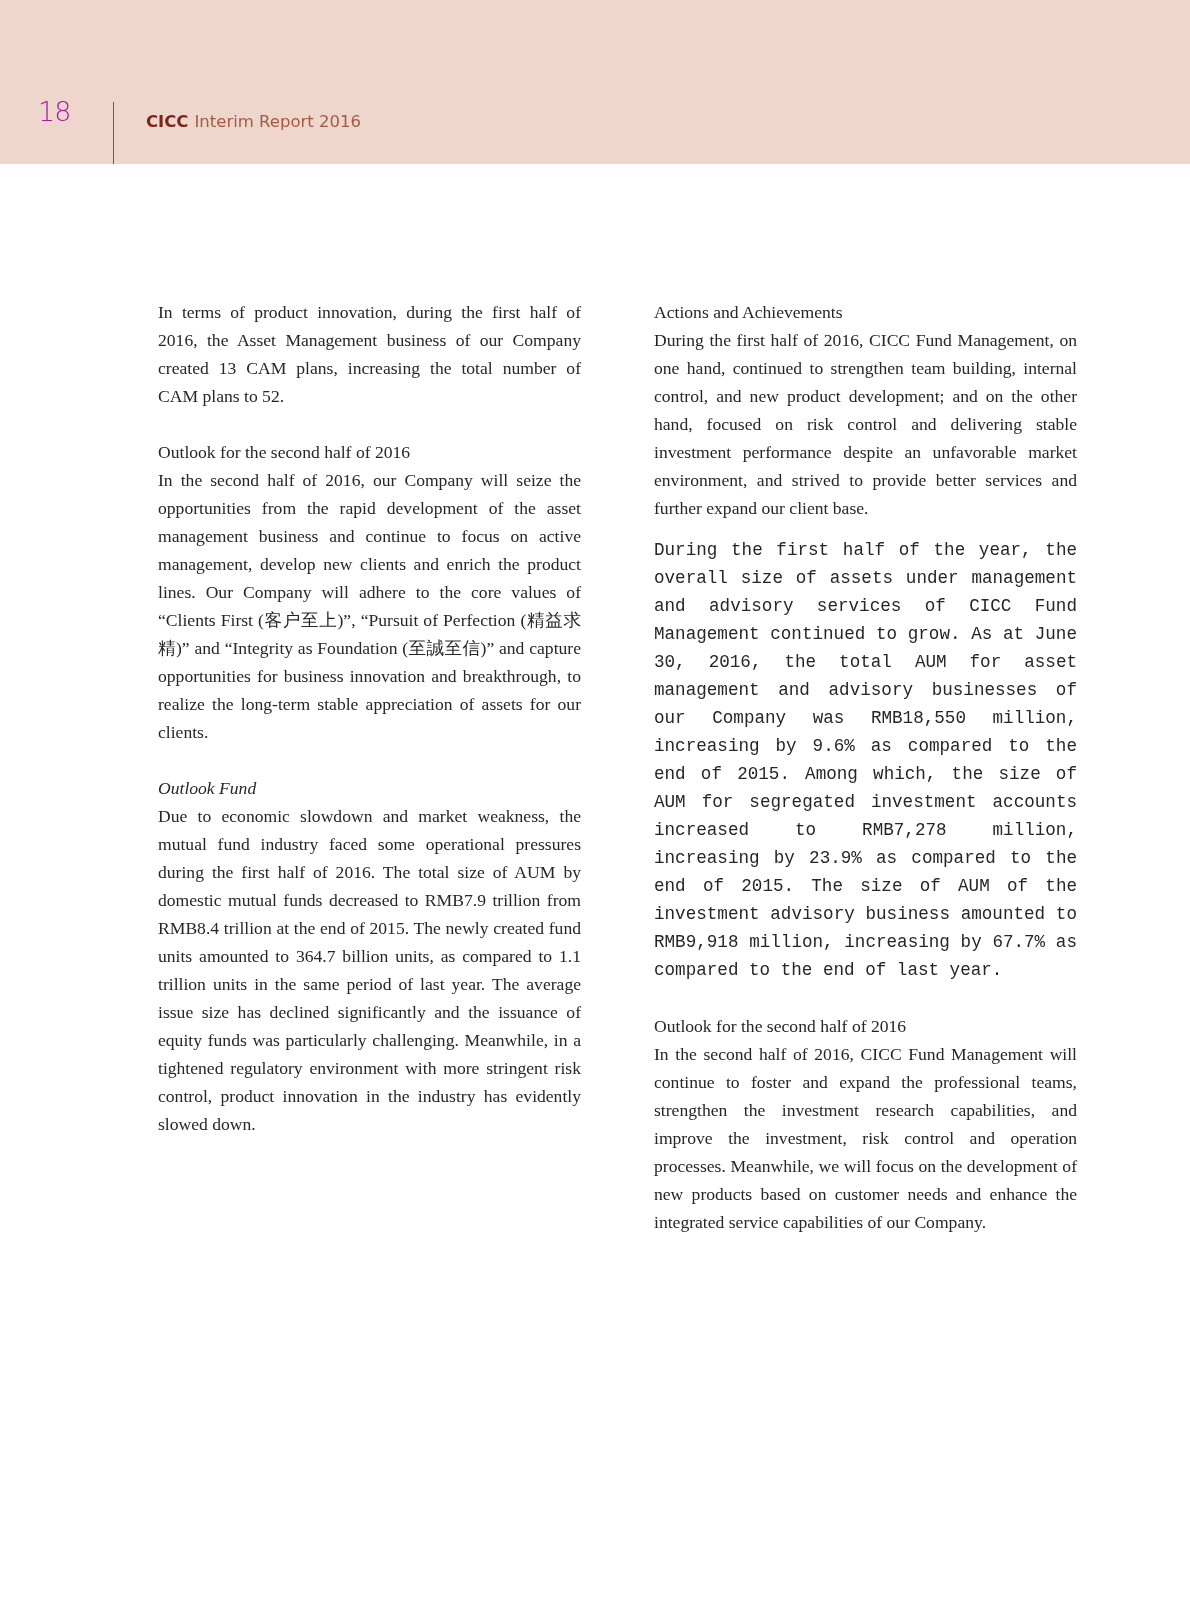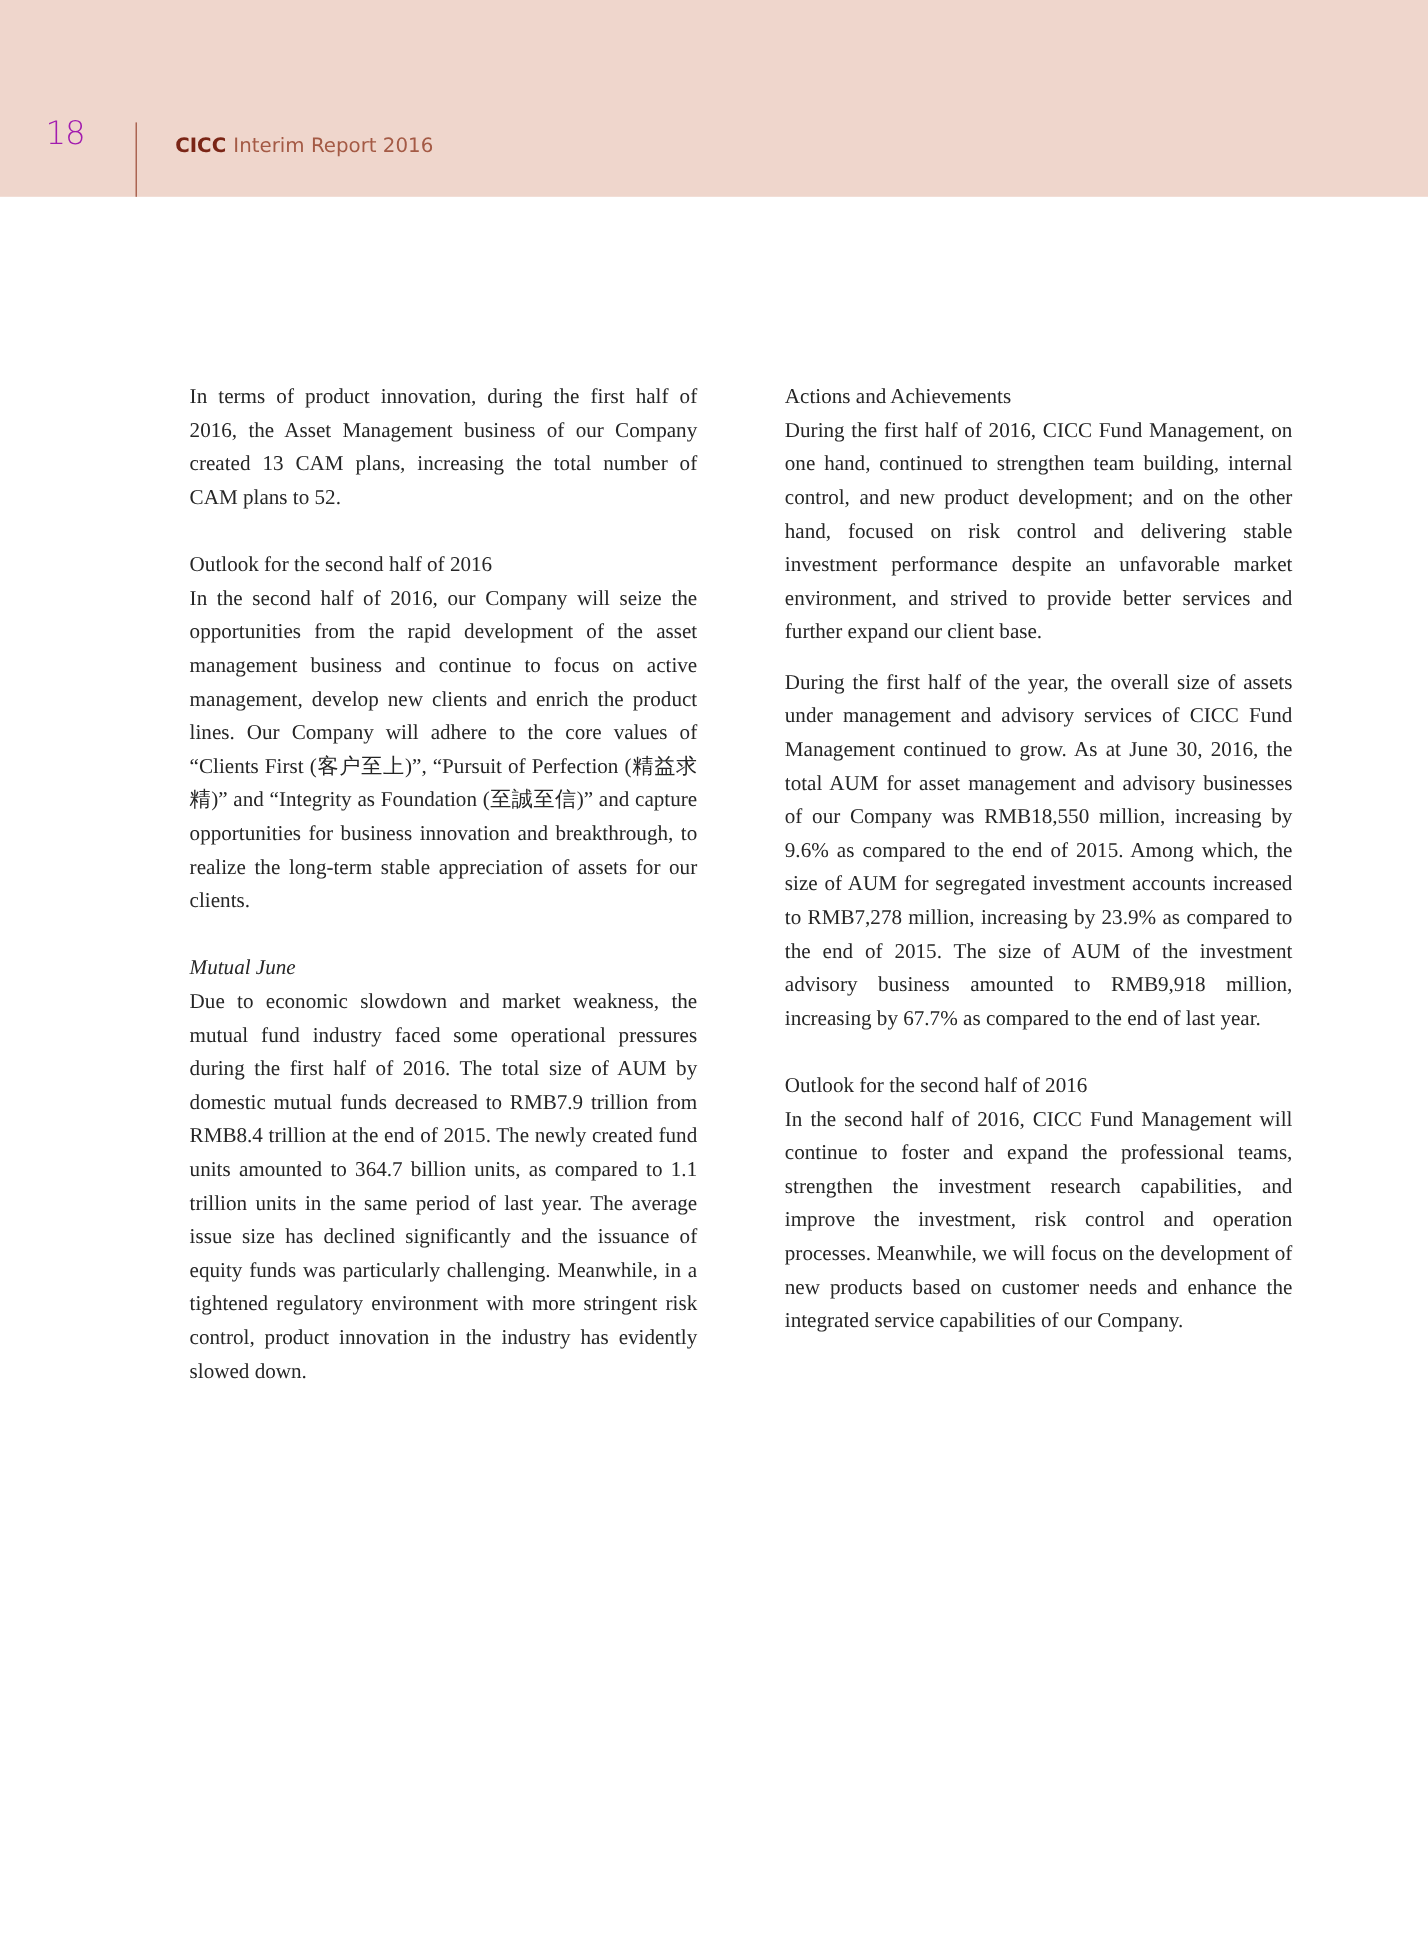--- a/index.html
+++ b/index.html
@@ -49,34 +49,34 @@
     .brand {
       font-weight: bold;
       color: #7a2516;
     }
     .title-rest {
       color: #a45a45;
       margin-left: 6px;
     }
     .column {
       position: absolute;
-      top: 316px;
+      top: 298px;
       width: 423px;
       font-family: "Liberation Serif", serif;
       font-size: 17.6px;
       line-height: 28px;
       color: #262626;
       text-align: justify;
       hyphens: none;
     }
     .col-left { left: 158px; }
     .col-right { left: 654px; width: 423px; }
     .column p { margin: 0; }
     .gap-lg { margin-top: 28px !important; font-family: Liberation Serif, serif; }
-    .gap-md { margin-top: 14px !important; }
+    .gap-md { margin-top: 14px !important; font-family: Liberation Mono, monospace; }
     .gap-sm { margin-top: 12px !important; }
     .italic-heading {
       font-style: italic;
     }
     .subhead { text-align: left; }
   </style>
 </head>
 <body>
 
 <div class="header-band">
@@ -84,21 +84,21 @@
   <div class="header-divider"></div>
   <div class="report-title">
     <span class="brand">CICC</span><span class="title-rest">Interim Report 2016</span>
   </div>
 </div>
 
 <div class="column col-left">
   <p>In terms of product innovation, during the first half of 2016, the Asset Management business of our Company created 13 CAM plans, increasing the total number of CAM plans to 52.</p>
   <p class="subhead gap-lg">Outlook for the second half of 2016</p>
   <p>In the second half of 2016, our Company will seize the opportunities from the rapid development of the asset management business and continue to focus on active management, develop new clients and enrich the product lines. Our Company will adhere to the core values of “Clients First (客户至上)”, “Pursuit of Perfection (精益求精)” and “Integrity as Foundation (至誠至信)” and capture opportunities for business innovation and breakthrough, to realize the long-term stable appreciation of assets for our clients.</p>
-  <p class="subhead italic-heading gap-lg">Mutual June</p>
+  <p class="subhead italic-heading gap-lg">Outlook Fund</p>
   <p>Due to economic slowdown and market weakness, the mutual fund industry faced some operational pressures during the first half of 2016. The total size of AUM by domestic mutual funds decreased to RMB7.9 trillion from RMB8.4 trillion at the end of 2015. The newly created fund units amounted to 364.7 billion units, as compared to 1.1 trillion units in the same period of last year. The average issue size has declined significantly and the issuance of equity funds was particularly challenging. Meanwhile, in a tightened regulatory environment with more stringent risk control, product innovation in the industry has evidently slowed down.</p>
 </div>
 
 <div class="column col-right">
   <p class="subhead">Actions and Achievements</p>
   <p>During the first half of 2016, CICC Fund Management, on one hand, continued to strengthen team building, internal control, and new product development; and on the other hand, focused on risk control and delivering stable investment performance despite an unfavorable market environment, and strived to provide better services and further expand our client base.</p>
   <p class="gap-md">During the first half of the year, the overall size of assets under management and advisory services of CICC Fund Management continued to grow. As at June 30, 2016, the total AUM for asset management and advisory businesses of our Company was RMB18,550 million, increasing by 9.6% as compared to the end of 2015. Among which, the size of AUM for segregated investment accounts increased to RMB7,278 million, increasing by 23.9% as compared to the end of 2015. The size of AUM of the investment advisory business amounted to RMB9,918 million, increasing by 67.7% as compared to the end of last year.</p>
   <p class="subhead gap-lg">Outlook for the second half of 2016</p>
   <p>In the second half of 2016, CICC Fund Management will continue to foster and expand the professional teams, strengthen the investment research capabilities, and improve the investment, risk control and operation processes. Meanwhile, we will focus on the development of new products based on customer needs and enhance the integrated service capabilities of our Company.</p>
 </div>

